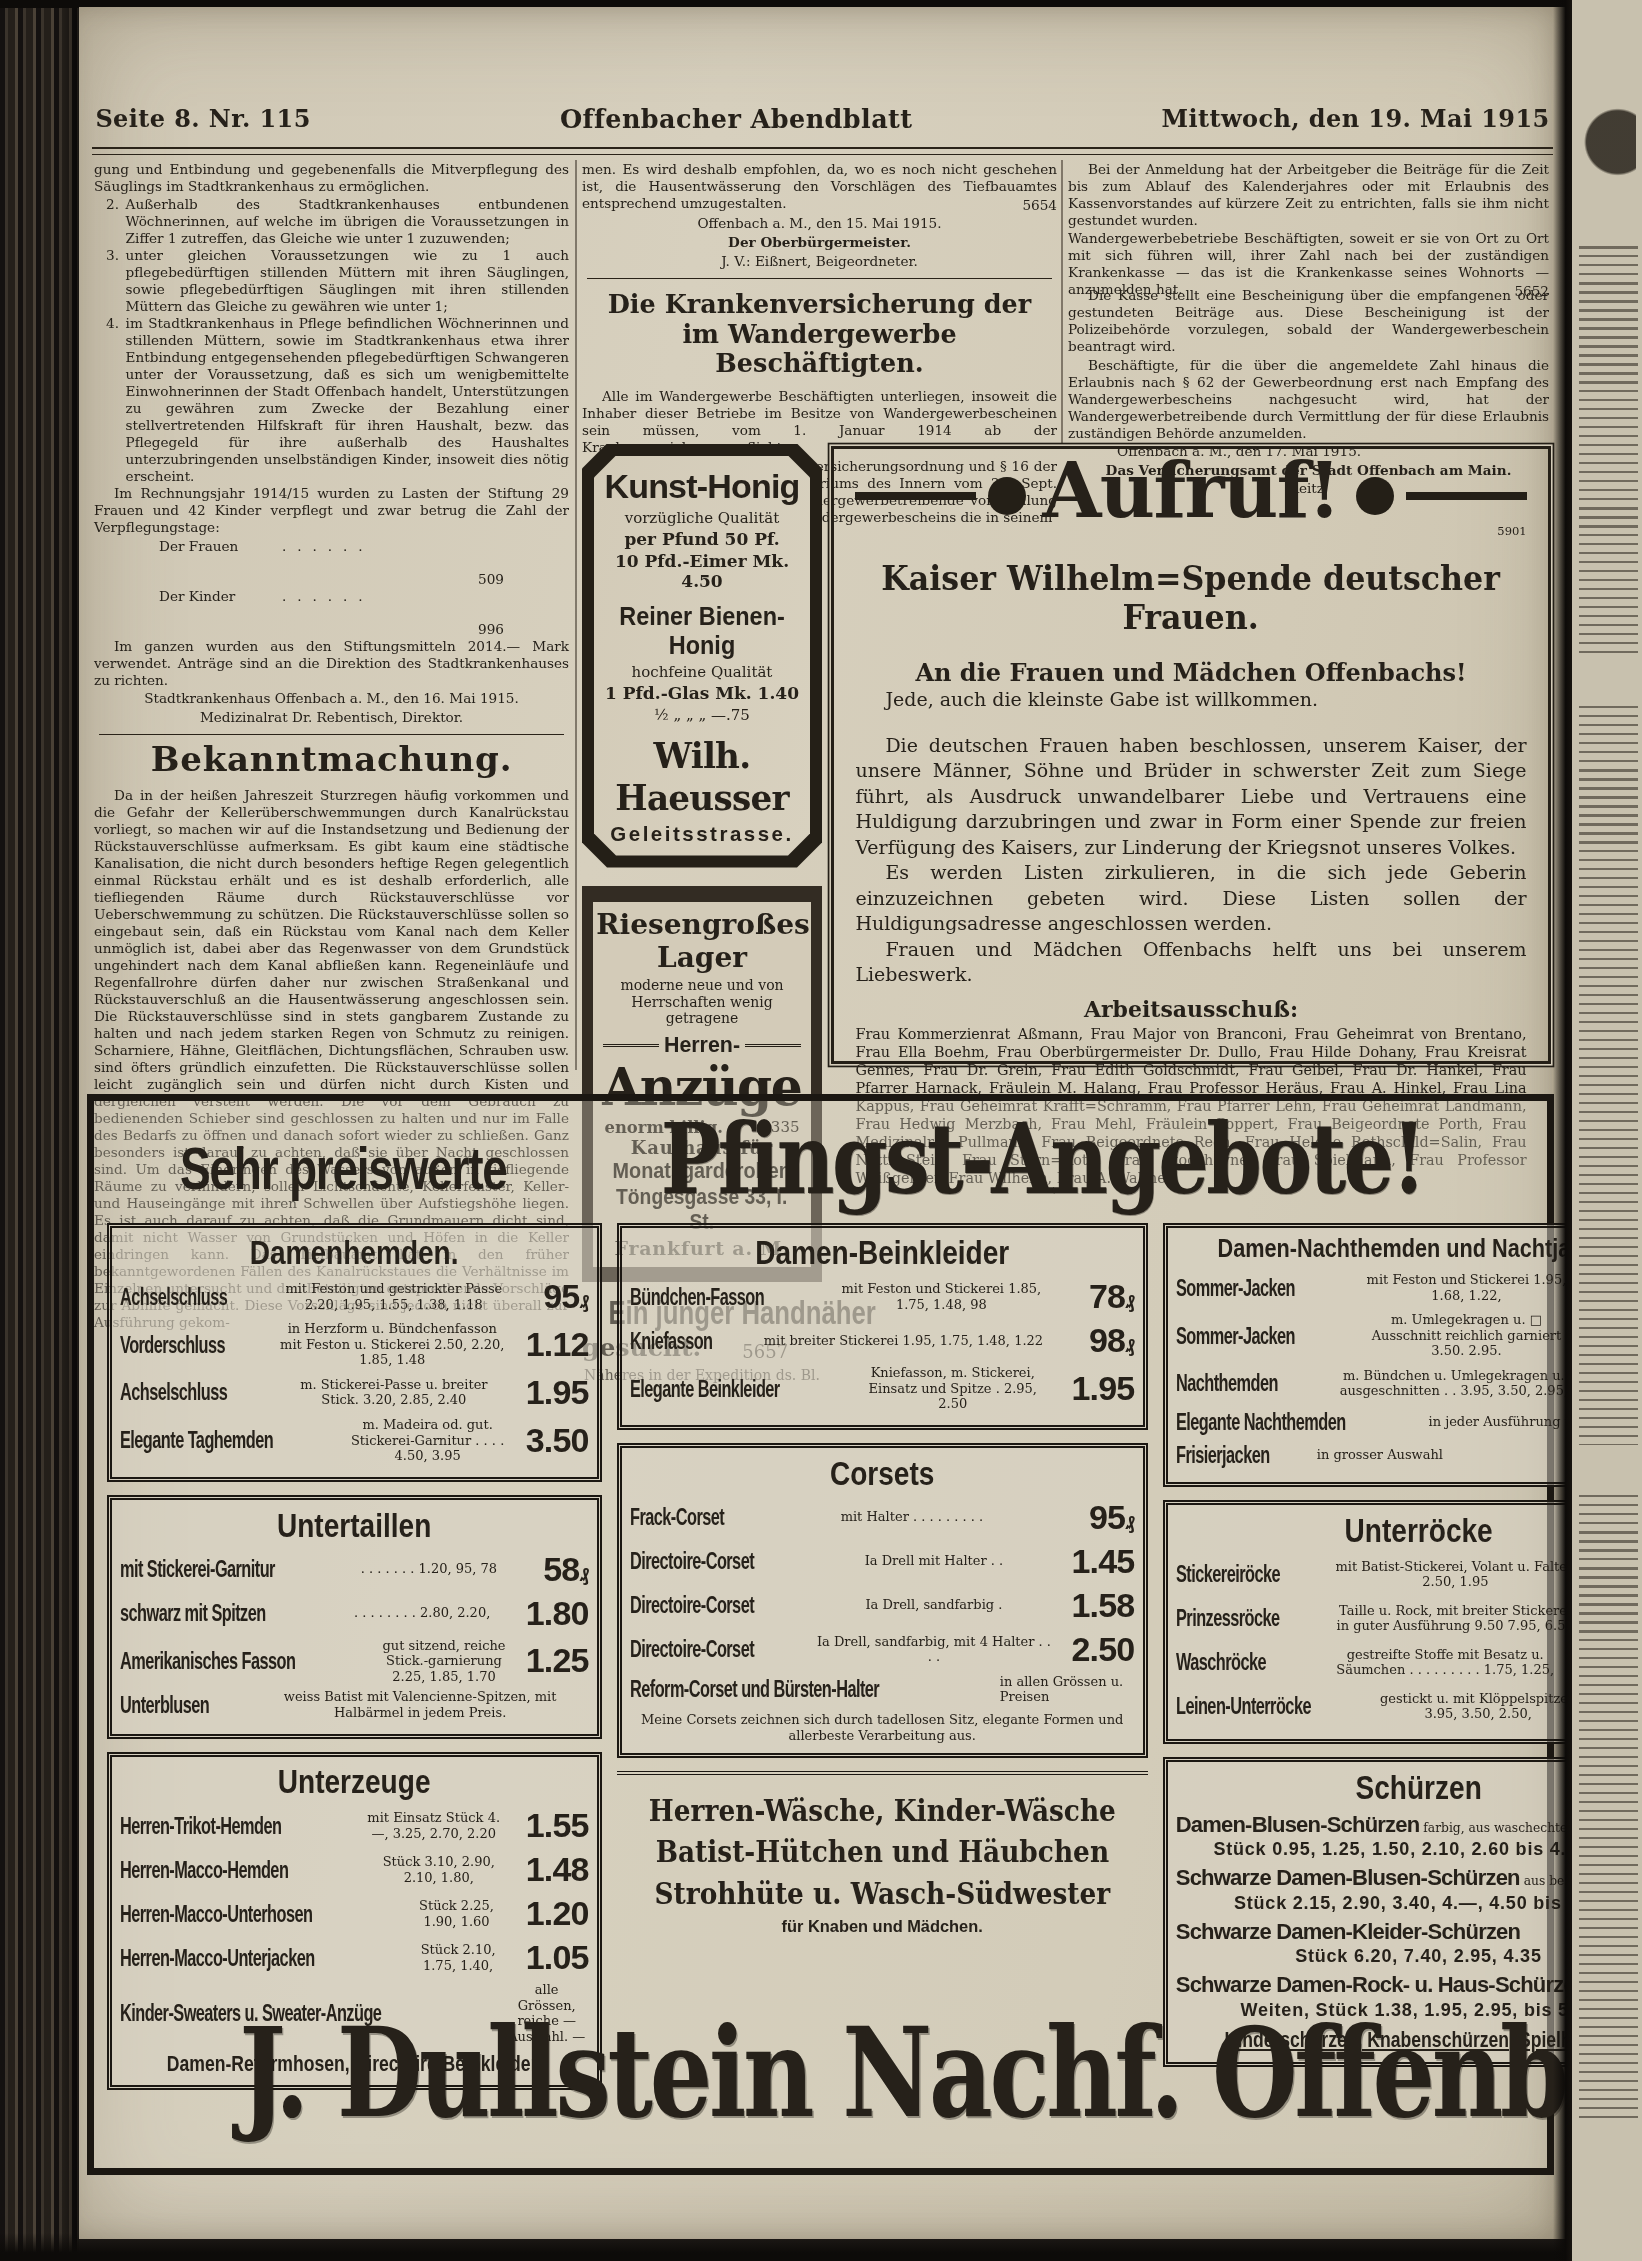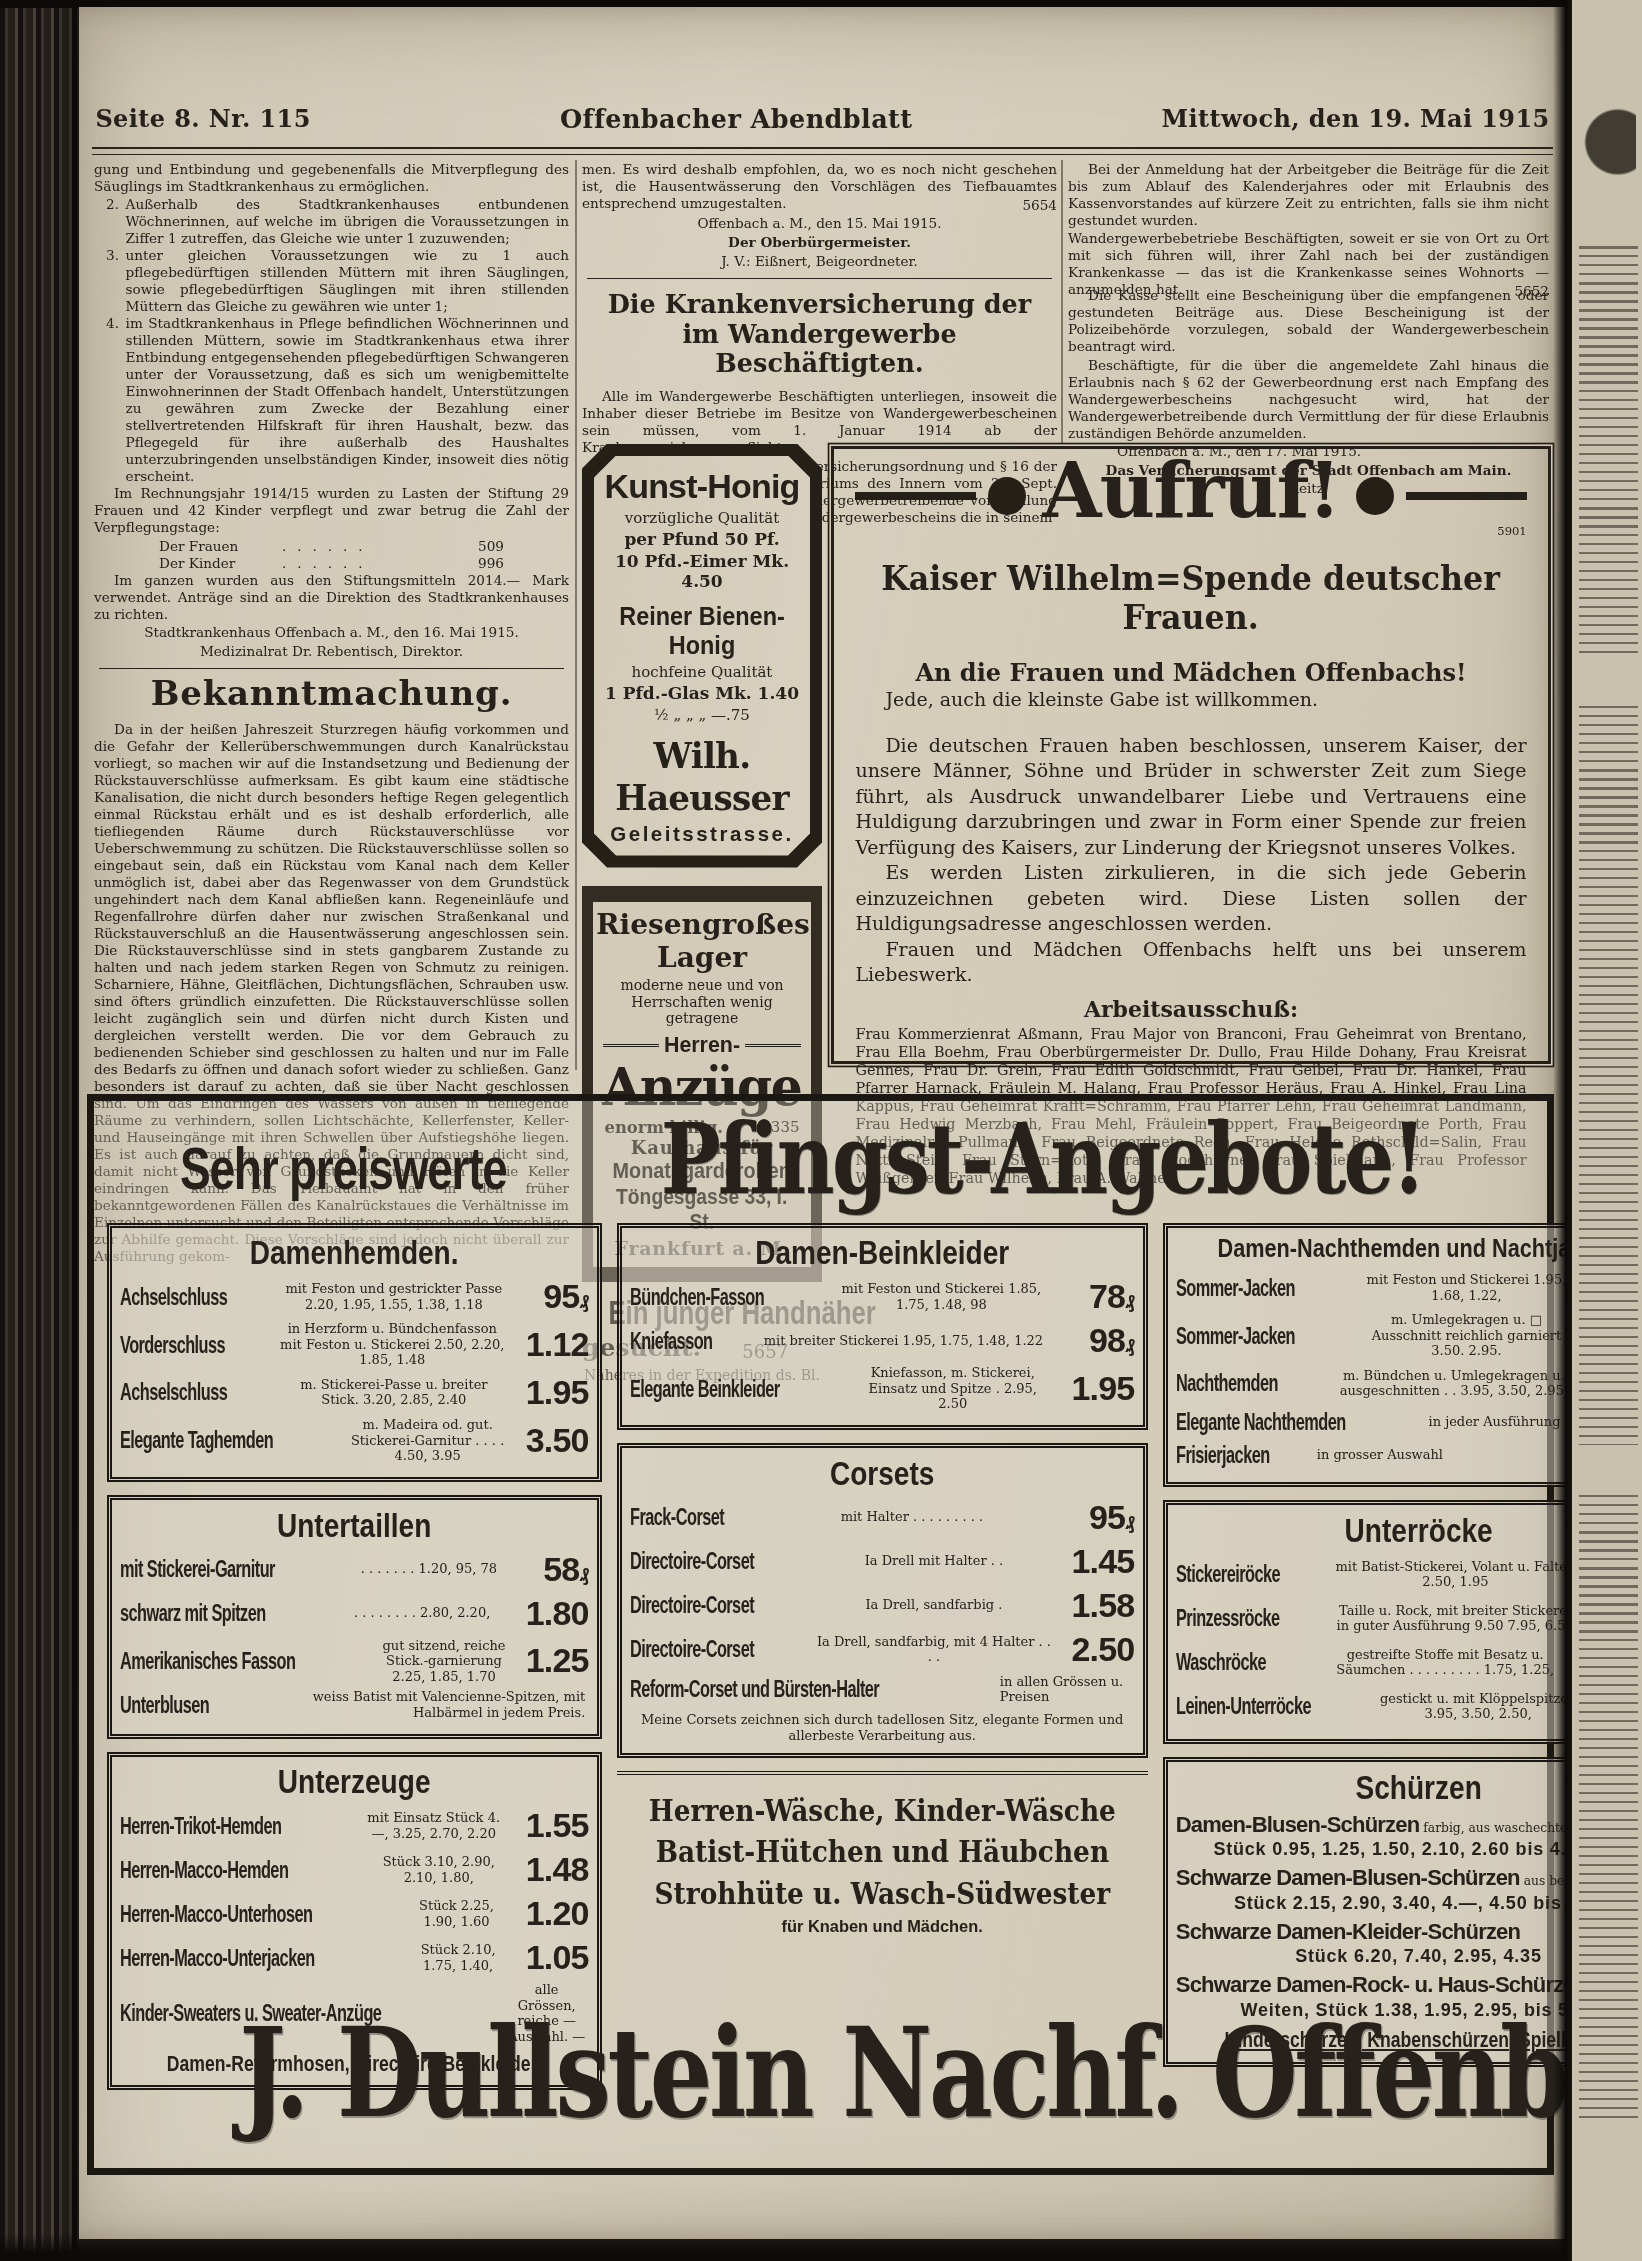--- a/index.html
+++ b/index.html
@@ -47,21 +47,21 @@
   .vrule{position:absolute;width:1.6px;background:rgba(58,50,38,.55);top:153px;height:910px;}
   .col{position:absolute;top:154px;font-size:13.6px;line-height:17px;text-align:justify;}
   .p{text-indent:20px;margin:0 0 1.6px 0;}
   .noindent{text-indent:0;}
   .li{display:flex;margin:0;}
   .li .n{width:25px;flex:none;text-align:right;padding-right:6.6px;}
   .li .t{flex:1;text-align:justify;}
   .statrow{display:flex;width:345px;margin:0 auto;}
   .statrow .sl{width:123px;}
   .statrow .sd{flex:1;letter-spacing:3.3px;overflow:hidden;white-space:nowrap;}
-  .statrow .sv{width:49px;text-align:right;}
+  .statrow .sv{width:49px;text-align:right;margin-top:33px;}
   .csig{text-align:center;text-indent:0;margin:1.6px 0;}
   .refnum{text-align:right;text-indent:0;margin-top:-16.4px;}
   .shortrule{width:98%;border:0;border-top:1.6px solid #2a2319;margin:8.2px auto 6.6px auto;}
   .h-notice{font-size:34px;font-weight:700;text-align:center;letter-spacing:0.8px;margin:5px 0 10px 0;line-height:1.05;}
   .h-art{font-size:25.5px;font-weight:700;text-align:center;line-height:1.15;margin:11.5px 8.2px 10px 8.2px;}
 
   
   .adcol{position:absolute;left:503px;top:437px;width:240px;}
   .octa{position:relative;background:#241f17;
     clip-path:polygon(25px 0,calc(100% - 25px) 0,100% 25px,100% calc(100% - 25px),calc(100% - 25px) 100%,25px 100%,0 calc(100% - 25px),0 25px);
@@ -318,21 +318,21 @@
               <span class="rdesc">. . . . . . . .  2.80, 2.20,</span>
               <span class="rprice"><span>1.80</span><span class="pfs"></span></span>
             </div>
           <div class="srow">
               <span class="rname">Amerikanisches Fasson</span>
               <span class="rdesc">gut sitzend, reiche Stick.-garnierung 2.25, 1.85, 1.70</span>
               <span class="rprice"><span>1.25</span><span class="pfs"></span></span>
             </div>
           <div class="srow">
               <span class="rname">Unterblusen</span>
-              <span class="rdesc" style="text-align:right;">weiss Batist mit Valencienne-Spitzen, mit Halbärmel in jedem Preis.</span>
+              <span class="rdesc" style="text-align:center;">weiss Batist mit Valencienne-Spitzen, mit Halbärmel in jedem Preis.</span>
             </div>
         </div>
 
         <div class="sect">
           <div class="sect-title">Unterzeuge</div>
           <div class="srow">
               <span class="rname">Herren-Trikot-Hemden</span>
               <span class="rdesc">mit Einsatz Stück 4.—, 3.25, 2.70, 2.20</span>
               <span class="rprice"><span>1.55</span></span>
             </div>

